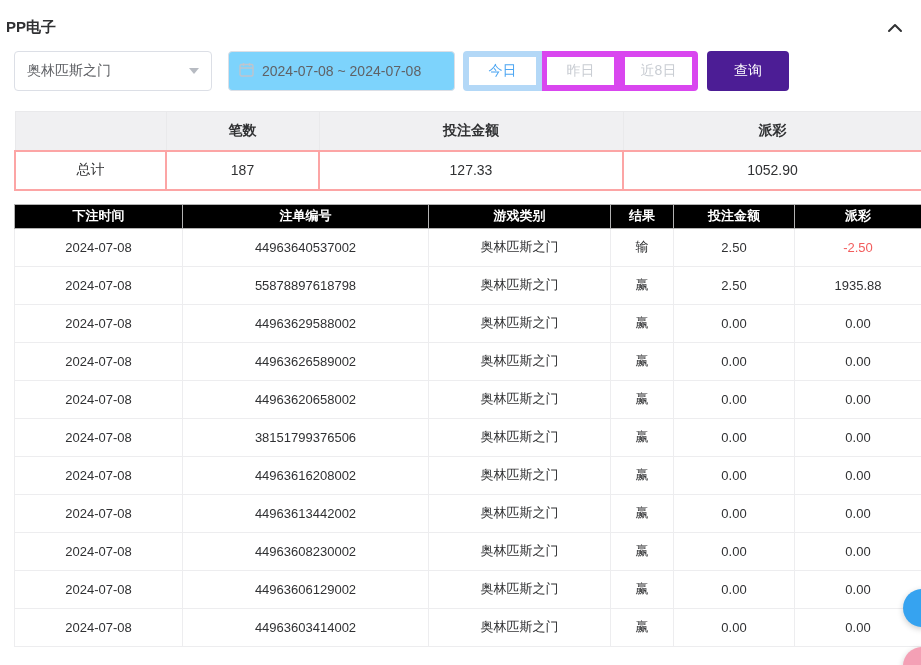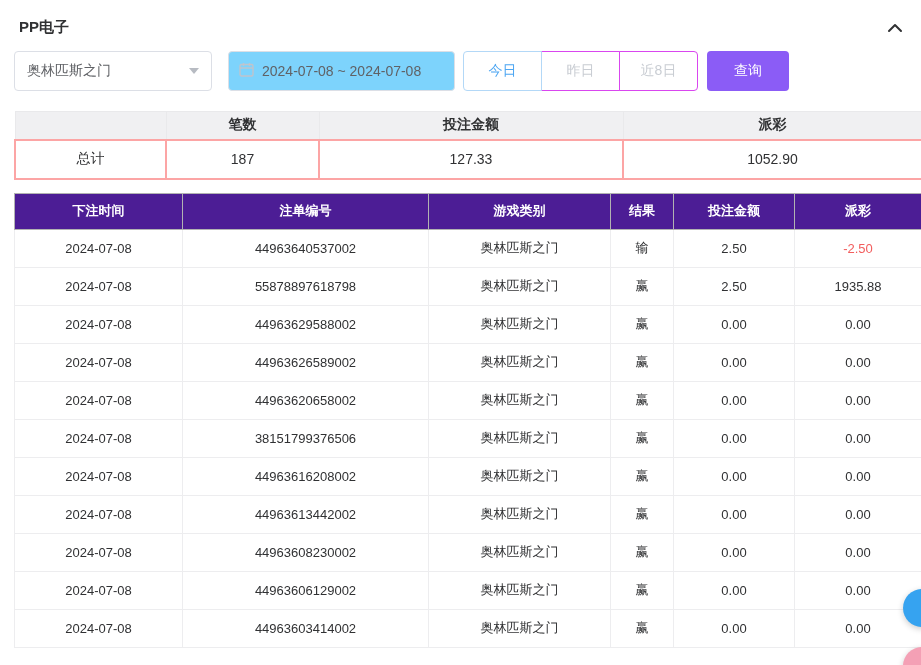--- a/index.html
+++ b/index.html
@@ -1,55 +1,55 @@
 <!DOCTYPE html>
 <html><head>
 <meta charset="utf-8">
 <style>
   * { margin:0; padding:0; box-sizing:border-box; }
   html,body { background:#fff; }
   body { font-family:"Liberation Sans","DejaVu Sans",sans-serif; }
   .page { position:relative; width:921px; height:665px; background:#fff; overflow:hidden; }
 
   
-  .header-row { display:flex; justify-content:space-between; align-items:center; padding:18px 18px 0 19px; }
+  .header-row { display:flex; justify-content:space-between; align-items:center; padding:18px 18px 0 6px; }
   .page-title { font-size:15px; font-weight:bold; color:#303133; }
   .chevron-up svg { display:block; }
 
   
   .filter-row { display:flex; align-items:center; margin:14px 0 0 14px; height:40px; }
   .select-box { width:198px; height:40px; border:1px solid #dcdfe6; border-radius:4px;
     display:flex; align-items:center; justify-content:space-between; padding:0 12px;
     font-size:14px; color:#606266; cursor:pointer; background:#fff; }
   .caret-down { width:0; height:0; border-left:5px solid transparent; border-right:5px solid transparent;
     border-top:6px solid #b7bbc2; }
   .date-box { width:227px; height:40px; border:1px solid #dcdfe6; border-radius:4px;
     display:flex; align-items:center; padding:0 10px; gap:8px; font-size:14px; color:#606266;
     margin-left:16px; background:#7dd3fc; cursor:pointer; }
   .btn-group { display:flex; margin-left:8px; }
-  .btn-group button { height:40px; width:79px; background:#fff; border:1px solid #d946ef;
+  .btn-group button { height:40px; width:79px; background:#fff; border:6px solid #d946ef;
     font-size:14px; color:#c9cdd3; cursor:pointer; margin-left:-1px; }
   .btn-group button:first-child { margin-left:0; border-radius:4px 0 0 4px; }
   .btn-group button:last-child { border-radius:0 4px 4px 0; }
   .btn-group button.active { color:#4da6f2; border-color:#b3d8f7; position:relative; z-index:2; }
-  .query-btn { height:40px; width:82px; margin-left:9px; background:#8b5cf6; color:#fff;
+  .query-btn { height:40px; width:82px; margin-left:9px; background:#4c1d95; color:#fff;
     border:none; border-radius:4px; font-size:14px; cursor:pointer; }
 
   
   .summary-table { width:907px; margin:20px 0 0 14px; border-collapse:collapse; font-size:14px; color:#303133; table-layout:fixed; }
-  .summary-table th { background:#f0f0f2; font-weight:bold; height:28px; border:1px solid #e9e9eb; text-align:center; }
+  .summary-table th { background:#f0f0f2; font-weight:bold; height:39px; border:1px solid #e9e9eb; text-align:center; }
   .summary-table td { height:39px; border:2px solid #fca5a5; text-align:center; background:#fff; }
   .summary-table col.c1 { width:151px; }
   .summary-table col.c2 { width:153px; }
   .summary-table col.c3 { width:304px; }
   .summary-table col.c4 { width:299px; }
 
   
   .data-table { width:907px; margin:13px 0 0 14px; border-collapse:collapse; font-size:13px; color:#303133; table-layout:fixed; }
-  .data-table thead th { background:#4c1d95; color:#fff; font-weight:bold; height:36px;
+  .data-table thead th { background:#000000; color:#fff; font-weight:bold; height:24px;
     text-align:center; border:1px solid #b2b2b2; font-size:13px; }
   .data-table td { height:38px; text-align:center; border:1px solid #ededef; background:#fff; }
   .data-table col.c1 { width:168px; }
   .data-table col.c2 { width:246px; }
   .data-table col.c3 { width:182px; }
   .data-table col.c4 { width:63px; }
   .data-table col.c5 { width:121px; }
   .data-table col.c6 { width:127px; }
   .data-table td.neg { color:#f25d5d; }
 

